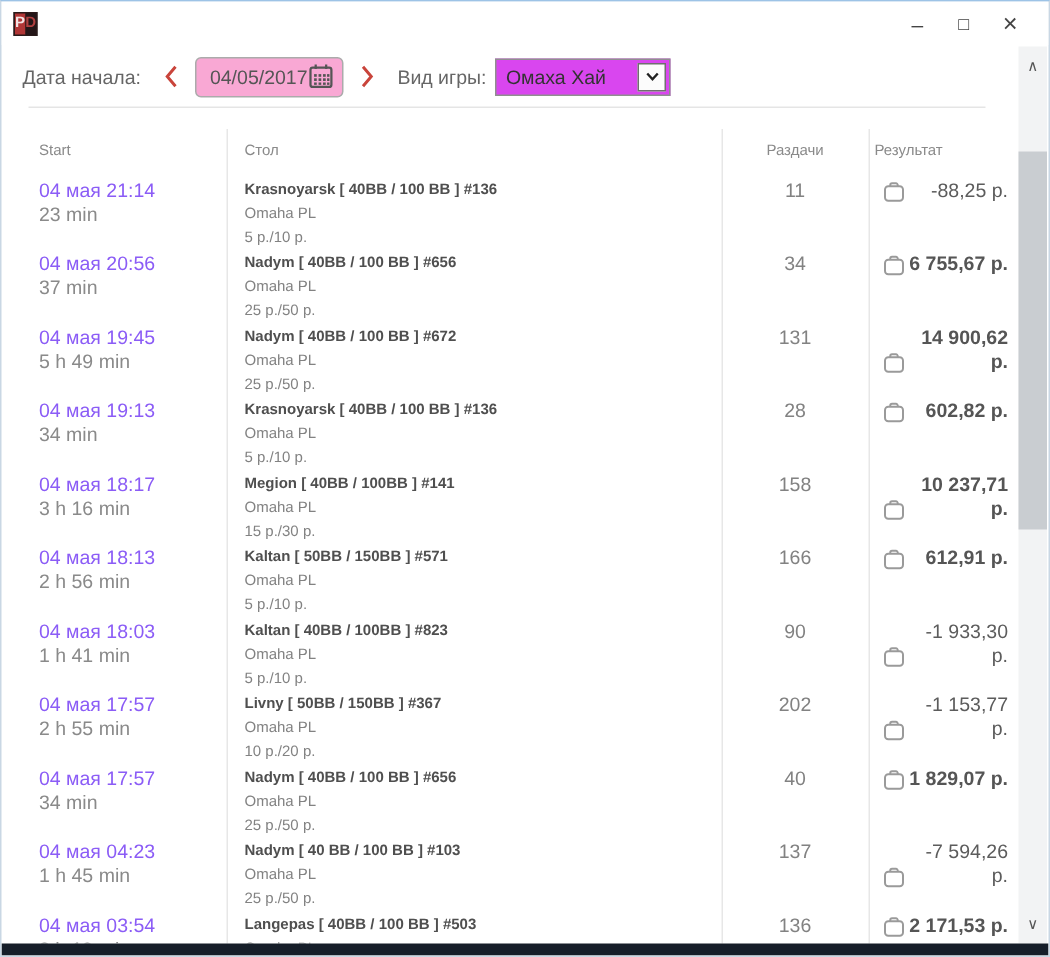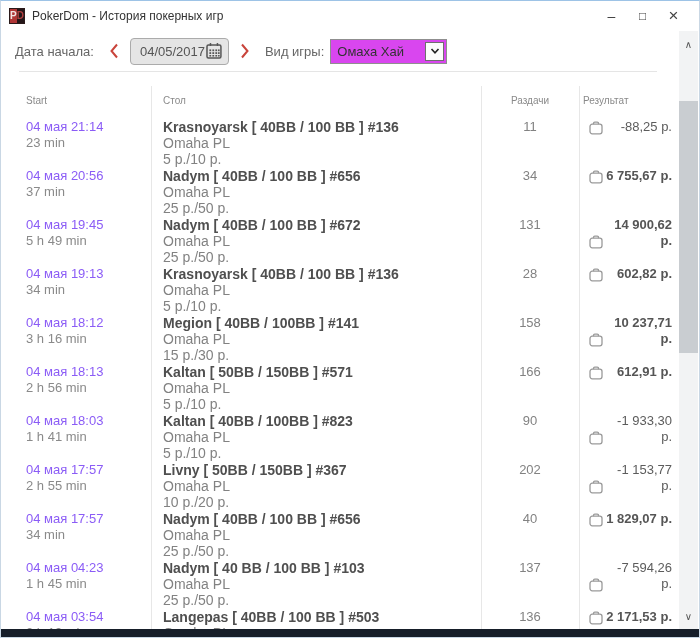--- a/index.html
+++ b/index.html
@@ -20,21 +20,21 @@
     color:#444; cursor:default; }
   .win-btn.min { font-size:14px; }
   .win-btn.max { font-size:12px; }
   .win-btn.cls { font-size:17px; }
 
   
   .toolbar { height:42px; display:flex; align-items:center; padding-left:14px; font-size:13px; color:#666; }
   .tb-gap { width:12px; }
   .chev-btn { display:flex; align-items:center; justify-content:center; width:16px; height:22px; }
   .date-box { width:99px; height:27px; border:1px solid #ababab; border-radius:4px;
-    display:flex; align-items:center; padding:0 5px 0 9px; margin:0 8px; background:#e5e5e5; }
+    display:flex; align-items:center; padding:0 5px 0 9px; margin:0 8px; background:#f9a8d4; }
   .date-box .dval { flex:1; color:#555; font-size:13px; }
   .select-box { width:117px; height:25px; border:1px solid #8f8f8f; display:flex; align-items:center;
     background:#d946ef; margin-left:6px; }
   .select-box .sval { flex:1; padding-left:6px; color:#333; font-size:13px; white-space:nowrap; }
   .select-arrow { width:19px; height:19px; margin:2px; border:1px solid #6f6f6f; background:#fcfcfc;
     display:flex; align-items:center; justify-content:center; }
   .toolbar-divider { position:absolute; left:18px; right:42px; top:70px; height:1px; background:#e5e5e5; }
 
   
   .thead { position:absolute; top:94px; left:0; right:21px; height:18px; font-size:10px; color:#8a8a8a; }
@@ -47,21 +47,21 @@
   
   .vline { position:absolute; top:85px; bottom:8px; width:1px; background:#e7e7e7; }
   .vl1 { left:150px; } .vl2 { left:480px; } .vl3 { left:578px; }
 
   
   .tbody { position:absolute; top:116px; left:0; right:21px; bottom:8px; overflow:hidden; }
   .row { display:flex; height:49px; align-items:flex-start; }
   .cell-start { width:150px; padding:2px 0 0 25px; line-height:16px; font-size:13px; }
   .date { color:#8b5cf6; cursor:pointer; display:inline-block; }
   .dur { color:#8a8a8a; }
-  .cell-table { width:330px; padding:2px 0 0 12px; line-height:16px; font-size:14px; }
+  .cell-table { width:330px; padding:2px 0 0 12px; line-height:16px; font-size:10px; }
   .tname { font-weight:bold; color:#4f4f4f; }
   .sub { color:#828282; }
   .cell-hands { width:98px; padding-top:2px; line-height:16px; text-align:center; font-size:13px; color:#828282; }
   .cell-result { flex:1; display:flex; align-items:flex-end; padding:2px 6px 0 10px; line-height:16px; }
   .wallet { display:inline-flex; margin-top:1px; }
   .rval { flex:1; text-align:right; font-size:13px; color:#5c5c5c; }
   .rval.pos { font-weight:bold; color:#555; }
 
   
   .scrollbar { position:absolute; top:30px; bottom:8px; right:1px; width:19px; background:#f2f3f4; }
@@ -77,21 +77,20 @@
 </head>
 <body>
 
 <div class="window">
 
   <div class="titlebar">
     <div class="logo">
       <span class="lp">P</span>
       <span class="ld">D</span>
     </div>
-    <div class="title">PokerDom - История покерных игр</div>
     <div class="win-controls">
       <div class="win-btn min">
         <span>–</span>
       </div>
       <div class="win-btn max">
         <span>□</span>
       </div>
       <div class="win-btn cls">
         <span>×</span>
       </div>
@@ -238,21 +237,21 @@
             <svg width="14" height="14" viewBox="0 0 14 14">
               <rect x="1" y="3.2" width="12" height="9.6" rx="2.2" fill="none" stroke="#9a9a9a" stroke-width="1.3"></rect>
               <path d="M4.5 3.2 V2.4 a1.2 1.2 0 0 1 1.2 -1.2 h2.6 a1.2 1.2 0 0 1 1.2 1.2 V3.2" fill="none" stroke="#9a9a9a" stroke-width="1.3"></path>
             </svg>
           </span>
           <span class="rval pos">602,82 р.</span>
         </div>
       </div>
       <div class="row">
         <div class="cell-start">
-          <a class="date">04 мая 18:12</a>
+          <a class="date">04 мая 18:17</a>
           <div class="dur">3 h 16 min</div>
         </div>
         <div class="cell-table">
           <div class="tname">Megion [ 40BB / 100BB ] #141</div>
           <div class="sub">Omaha PL</div>
           <div class="sub">15 р./30 р.</div>
         </div>
         <div class="cell-hands">158</div>
         <div class="cell-result">
           <span class="wallet">

